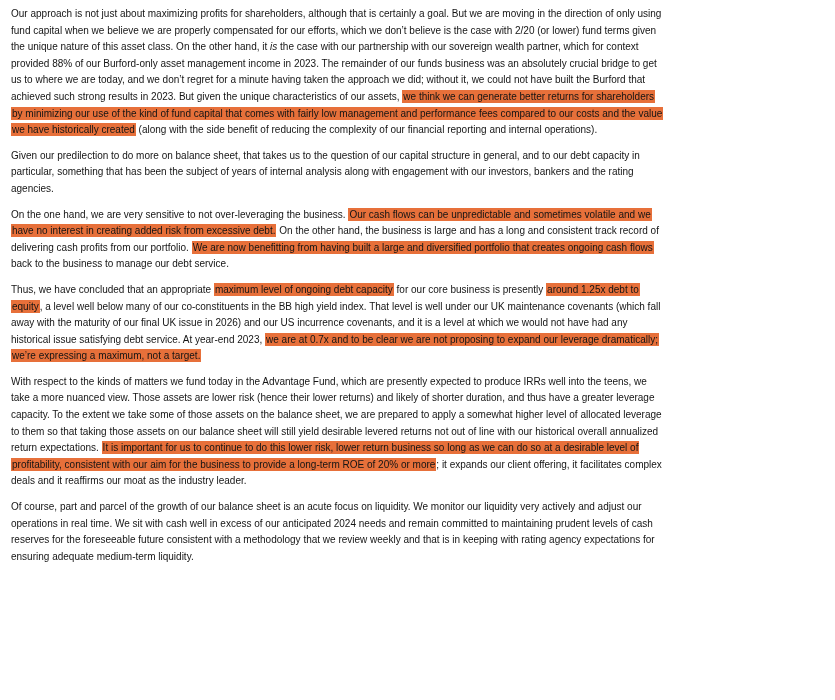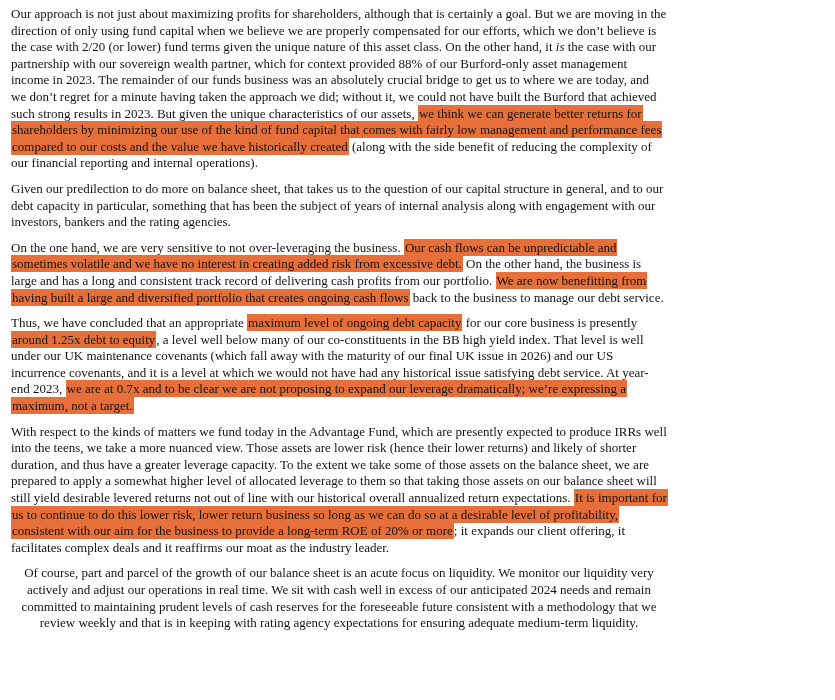--- a/index.html
+++ b/index.html
@@ -6,31 +6,31 @@
   html, body {
     width: 835px;
     height: 700px;
     background: #ffffff;
     overflow: hidden;
   }
   .page {
     width: 679px;
     height: 700px;
     padding: 6px 12px 0 11px;
-    font-family: Liberation Serif, serif;
-    font-size: 13px;
+    font-family: Liberation Sans, sans-serif;
+    font-size: 10px;
     line-height: 16.6px;
     color: #141414;
     -webkit-font-smoothing: antialiased;
   }
   .para {
     margin: 0 0 9px 0;
     text-align: left;
   }
-  .para:last-child { margin-bottom: 0; text-align: center; }
+  .para:last-child { margin-bottom: 0; }
   .hl {
     background: var(--hl, #e7703a);
     padding: 1px 1px;
     box-decoration-break: clone;
     -webkit-box-decoration-break: clone;
   }
   .it { font-style: italic; }
 </style>
 </head>
 <body>

